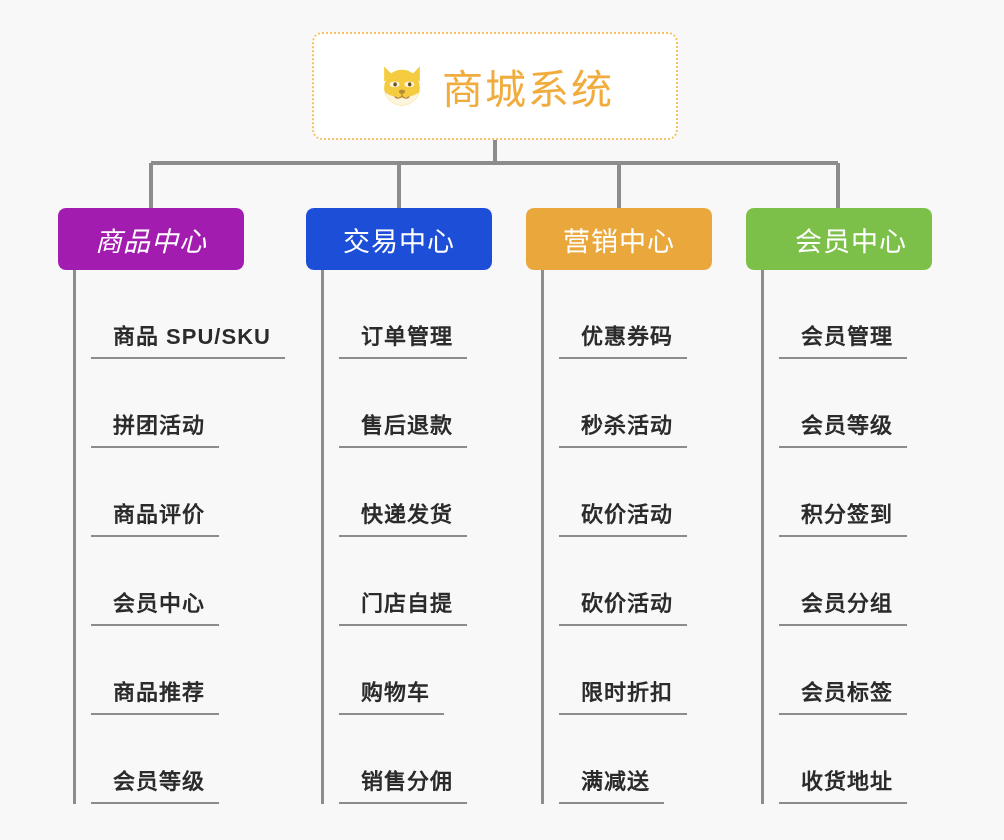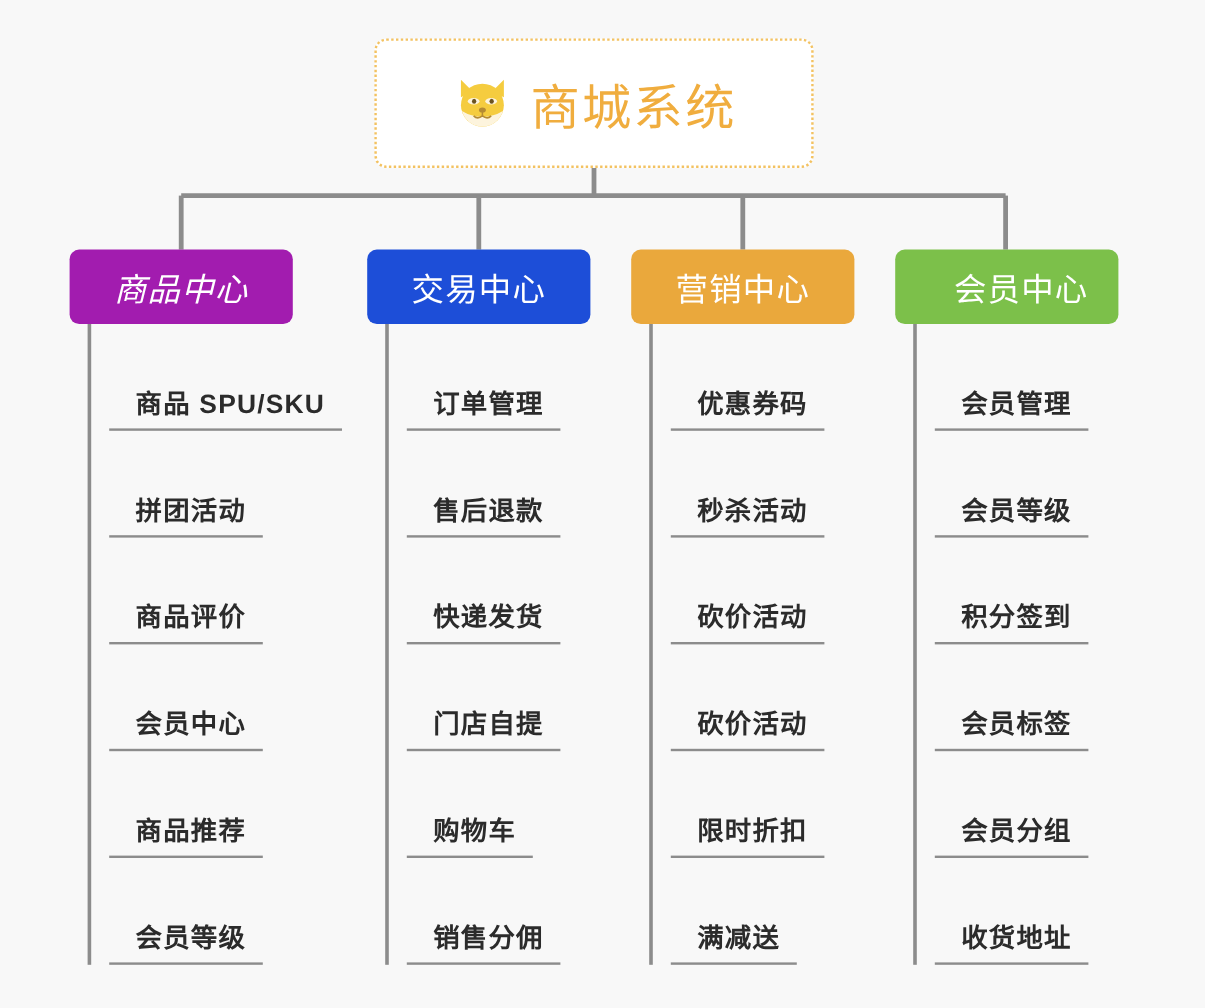--- a/index.html
+++ b/index.html
@@ -222,24 +222,24 @@
       <div class="leaf-item">
         <span class="leaf-label">会员管理</span>
       </div>
       <div class="leaf-item">
         <span class="leaf-label">会员等级</span>
       </div>
       <div class="leaf-item">
         <span class="leaf-label">积分签到</span>
       </div>
       <div class="leaf-item">
+        <span class="leaf-label">会员分组</span>
+      </div>
+      <div class="leaf-item">
         <span class="leaf-label">会员标签</span>
       </div>
       <div class="leaf-item">
-        <span class="leaf-label">会员分组</span>
-      </div>
-      <div class="leaf-item">
         <span class="leaf-label">收货地址</span>
       </div>
     </div>
   </div>
 
 </div>
 
 </body></html>

